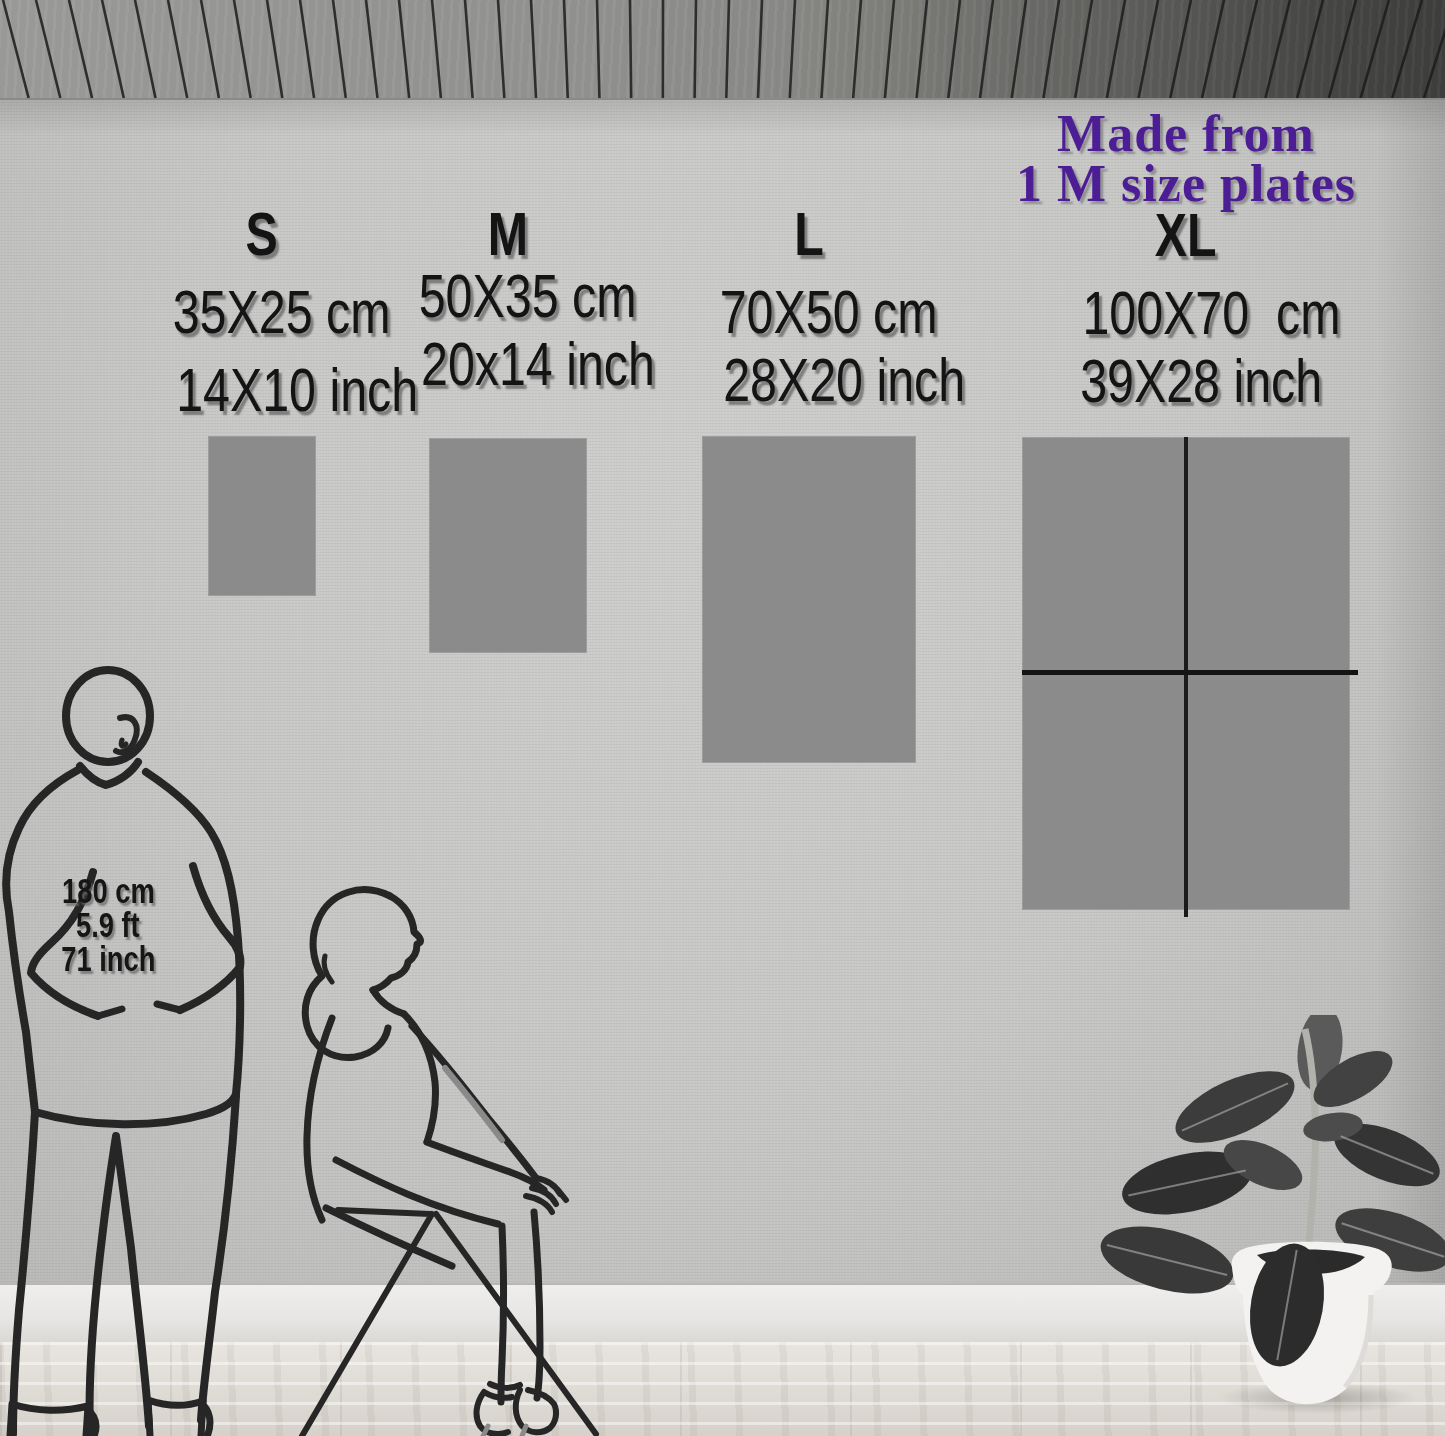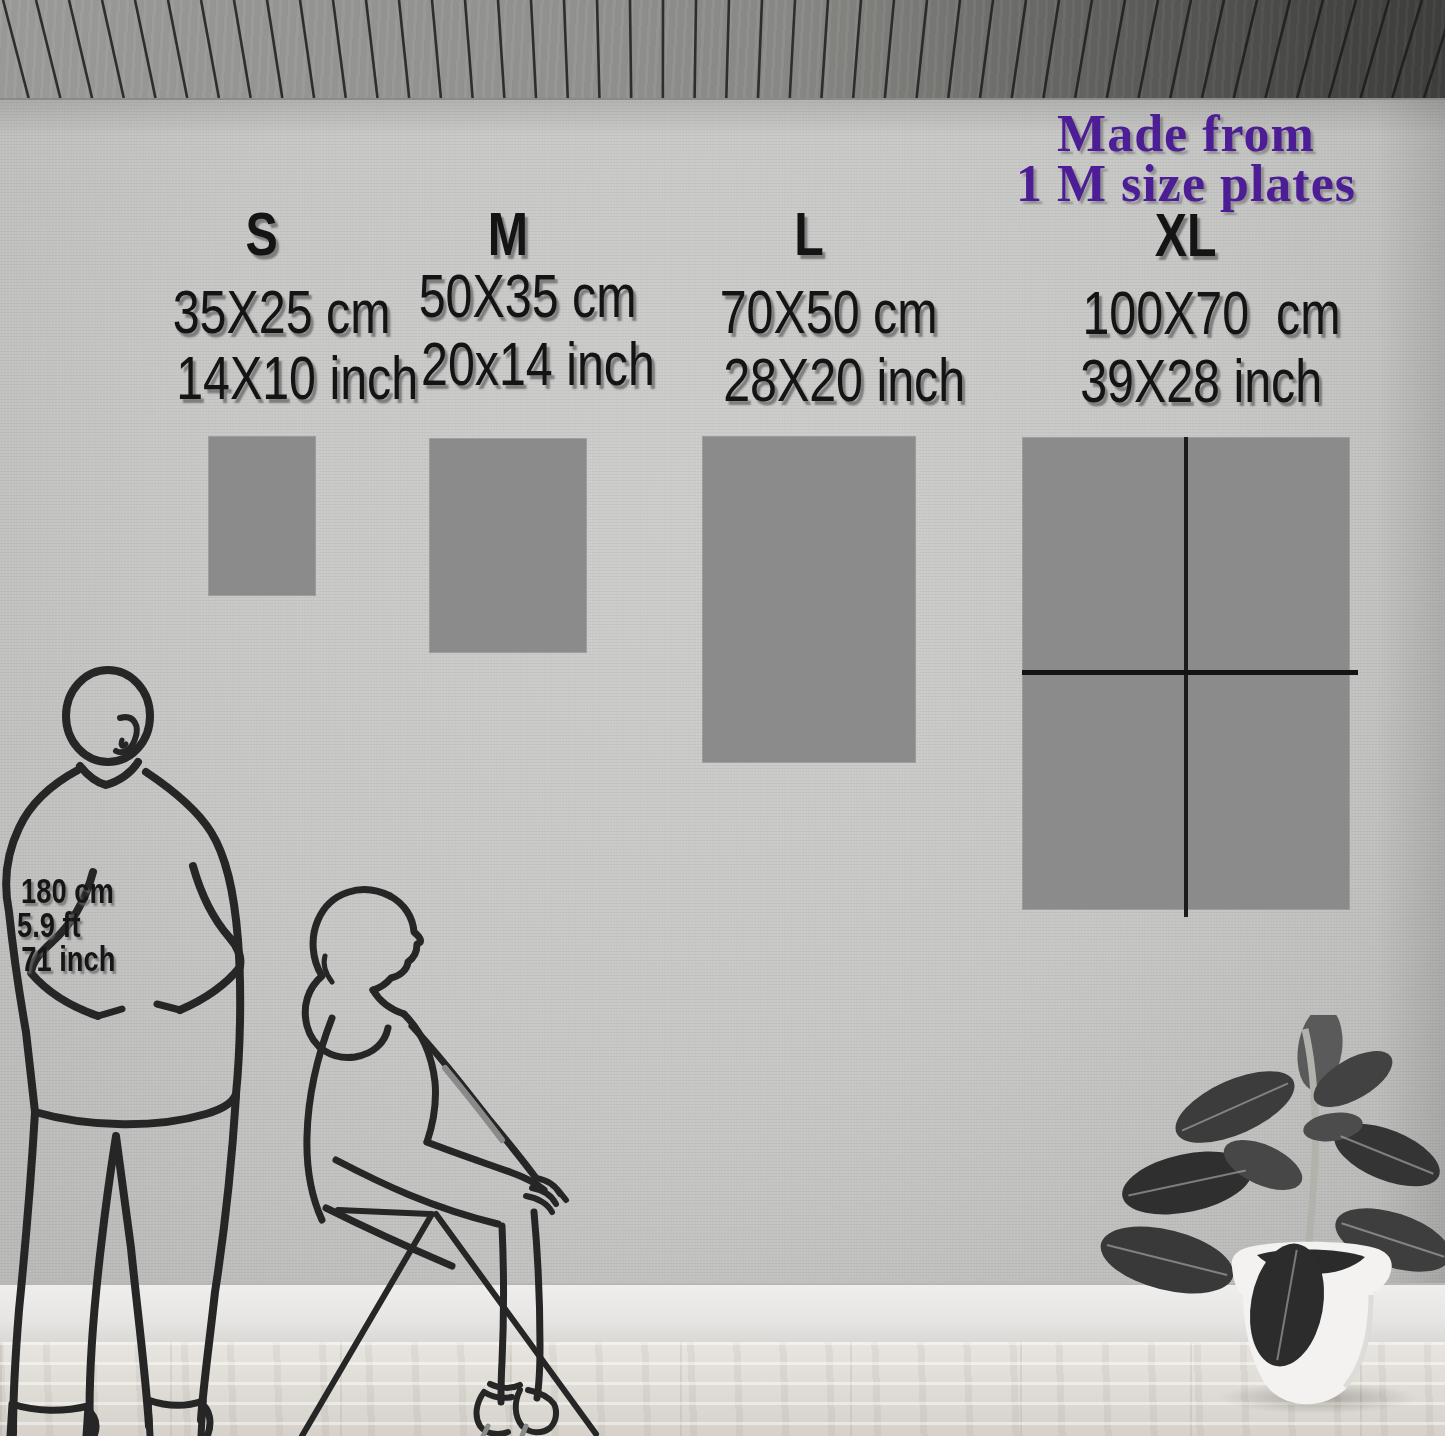--- a/index.html
+++ b/index.html
@@ -80,21 +80,21 @@
   .plate{
     position:absolute;background:var(--c-plate,#8b8b8b);
     box-shadow:inset 0 0 0 1px rgba(255,255,255,.16);
   }
   .xl-divider-v{position:absolute;background:#1b1b1b;}
   .xl-divider-h{position:absolute;background:#141414;}
   
   .figure-svg{position:absolute;}
   .figure-svg path, .figure-svg ellipse, .figure-svg line{vector-effect:none;}
   .man-height-label{
-    position:absolute;left:8px;top:874px;width:200px;text-align:left;
+    position:absolute;left:8px;top:874px;width:200px;text-align:center;
     font-weight:700;color:#161616;font-size:35px;line-height:34px;
     text-shadow:3px 3px 2px rgba(105,105,105,.75);
   }
   .pot-shadow{
     position:absolute;left:1218px;top:1382px;width:200px;height:32px;border-radius:50%;
     background:radial-gradient(ellipse at center, rgba(55,50,45,.30) 0%, rgba(55,50,45,0) 70%);
   }
 </style>
 </head>
 <body>
@@ -160,21 +160,21 @@
 
   <div class="baseboard"></div>
   <div class="floor"></div>
 
   <div class="note-line" style="left:976px;top:108px;">Made from</div>
   <div class="note-line" style="left:976px;top:158px;">1 M size plates</div>
 
   <div class="col" style="left:142px;top:203px;width:240px;">
     <div class="size-letter"><span class="cond">S</span></div>
     <div class="size-dim" style="margin-top:16px;"><span class="cond">35X25 cm</span></div>
-    <div class="size-dim" style="margin-top:4px;"><span class="cond">14X10 inch</span></div>
+    <div class="size-dim" style="margin-top:16px;"><span class="cond">14X10 inch</span></div>
   </div>
 
   <div class="col" style="left:388px;top:203px;width:240px;">
     <div class="size-letter"><span class="cond">M</span></div>
     <div class="size-dim" style=""><span class="cond">50X35 cm</span></div>
     <div class="size-dim" style="margin-top:6px;"><span class="cond">20x14 inch</span></div>
   </div>
 
   <div class="col" style="left:689px;top:203px;width:240px;">
     <div class="size-letter"><span class="cond">L</span></div>

